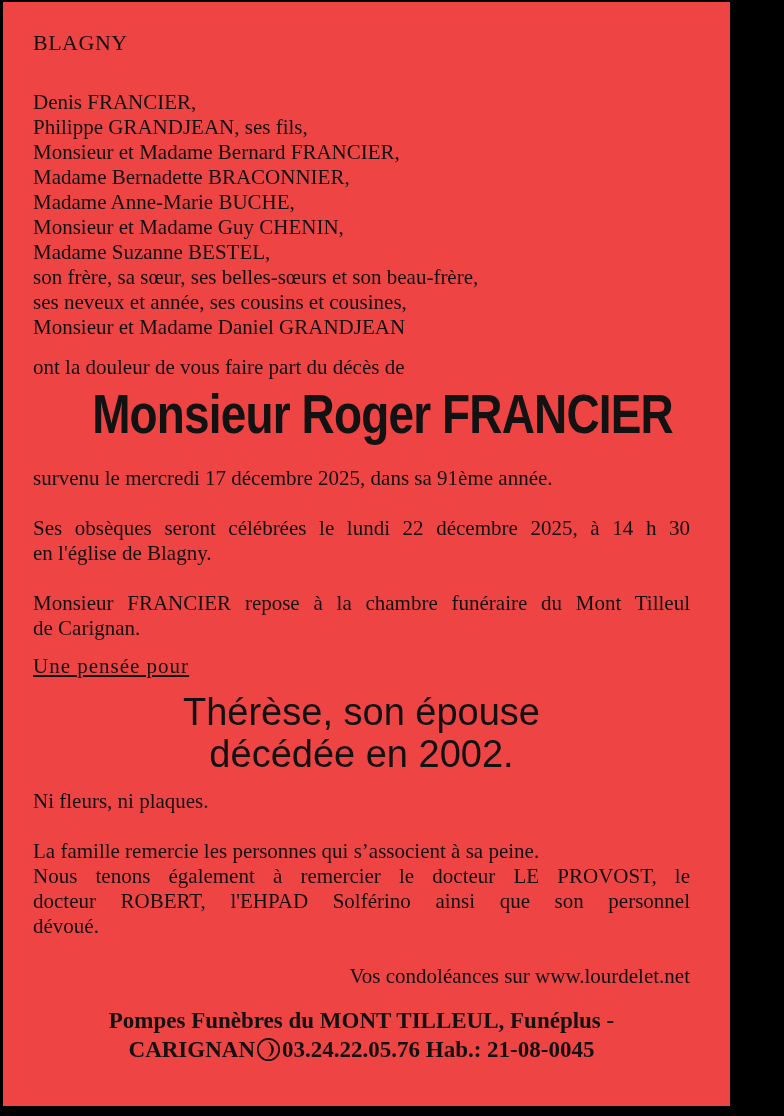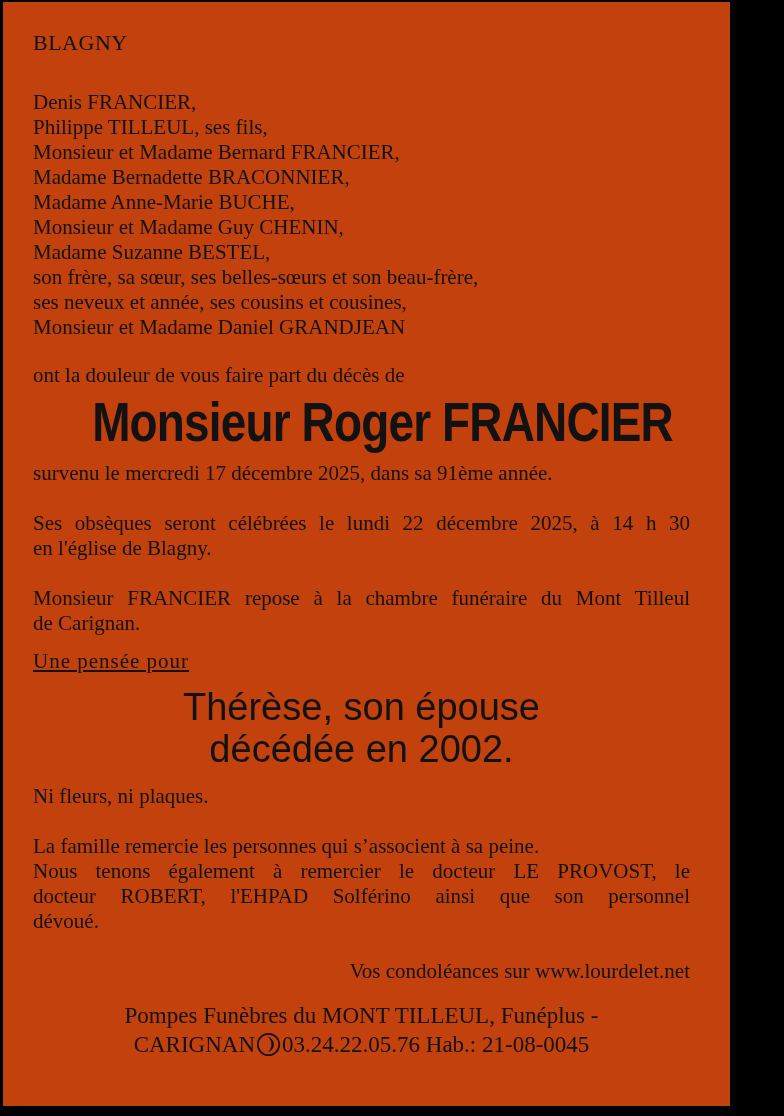--- a/index.html
+++ b/index.html
@@ -2,53 +2,53 @@
 <html><head>
 <meta charset="utf-8">
 <style>
   html, body { margin: 0; padding: 0; background: #000; }
 
   .page {
     position: relative;
     width: 732px;
     height: 1116px;
     box-sizing: border-box;
-    background: #c2410c;
+    background: #ef4444;
     border-top: 2px solid #000;
     border-left: 3px solid #000;
     border-right: 2px solid #000;
     border-bottom: 10px solid #000;
     padding: 28px 40px 0 30px;
     font-family: "Liberation Serif", serif;
     font-size: 21px;
     line-height: 25px;
     color: #121212;
     overflow: hidden;
   }
 
   .city { font-size: 22px; letter-spacing: 0.5px; }
 
   .family-list { margin-top: 35px; }
 
-  .announcement { margin-top: 23px; }
+  .announcement { margin-top: 15px; }
 
   .deceased-name {
     margin-top: 2px;
     font-family: "Liberation Sans", sans-serif;
     font-weight: bold;
     font-size: 56px;
     line-height: 64px;
     letter-spacing: -1px;
     text-align: center;
     white-space: nowrap;
     transform: scaleX(0.82);
     transform-origin: 50% 50%;
   }
 
-  .death-details { margin-top: 7px; }
+  .death-details { margin-top: 20px; }
 
   .para { margin-top: 25px; }
 
   .justify-line {
     text-align: justify;
     text-align-last: justify;
   }
 
   .thought-intro { margin-top: 13px; letter-spacing: 1px; text-decoration: underline; }
 
@@ -60,37 +60,37 @@
     text-align: center;
   }
 
   .flowers { margin-top: 14px; }
 
   .condolences { margin-top: 25px; text-align: right; }
 
   .footer {
     margin-top: 17px;
     text-align: center;
-    font-weight: normal;
+    font-weight: bold;
     font-size: 23px;
     line-height: 29px;
   }
 
   .phone-icon { display: inline-block; vertical-align: -5px; margin: 0 1px; }
 </style>
 </head>
 <body>
 
 <div class="page">
 
   <div class="city">BLAGNY</div>
 
   <div class="family-list">
     <div>Denis FRANCIER,</div>
-    <div>Philippe TILLEUL, ses fils,</div>
+    <div>Philippe GRANDJEAN, ses fils,</div>
     <div>Monsieur et Madame Bernard FRANCIER,</div>
     <div>Madame Bernadette BRACONNIER,</div>
     <div>Madame Anne-Marie BUCHE,</div>
     <div>Monsieur et Madame Guy CHENIN,</div>
     <div>Madame Suzanne BESTEL,</div>
     <div>son frère, sa sœur, ses belles-sœurs et son beau-frère,</div>
     <div>ses neveux et année, ses cousins et cousines,</div>
     <div>Monsieur et Madame Daniel GRANDJEAN</div>
   </div>
 

